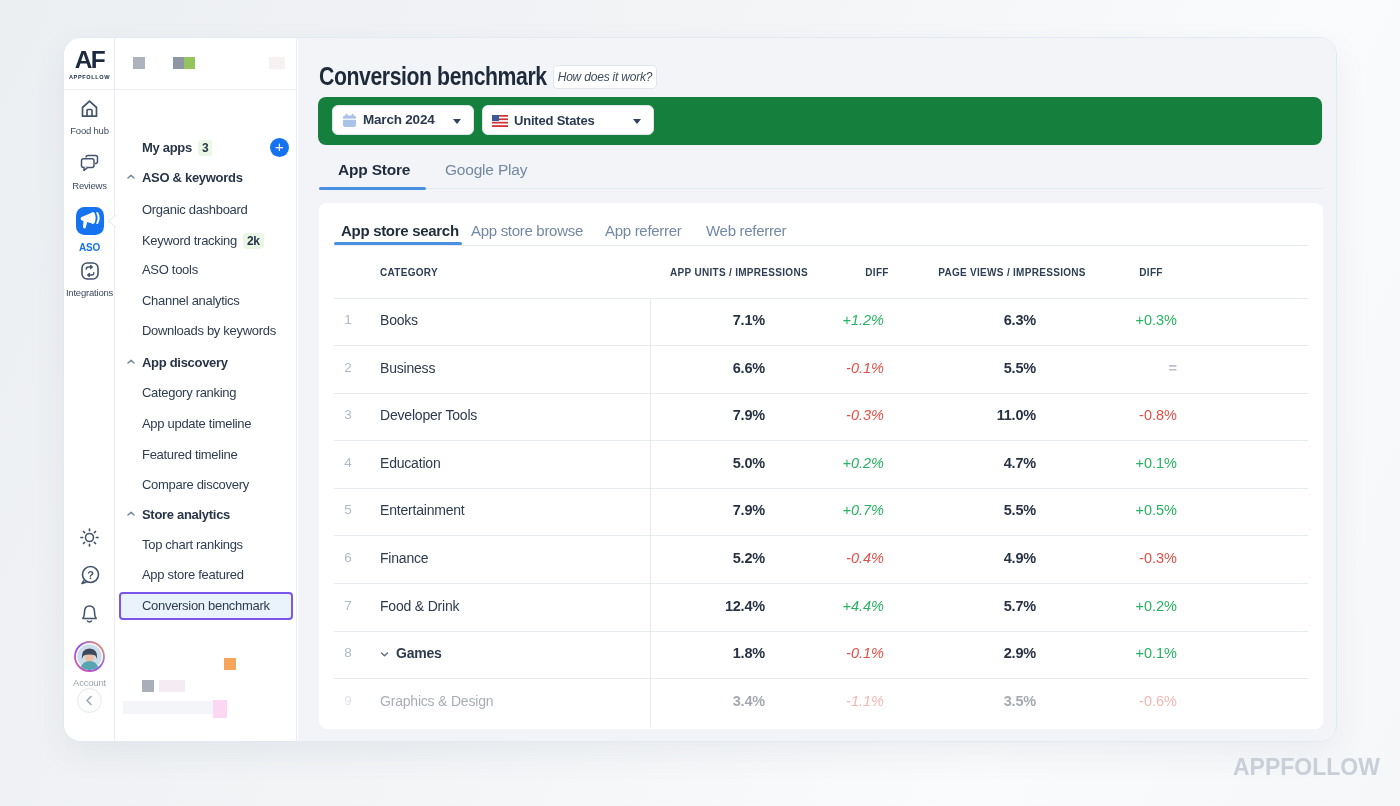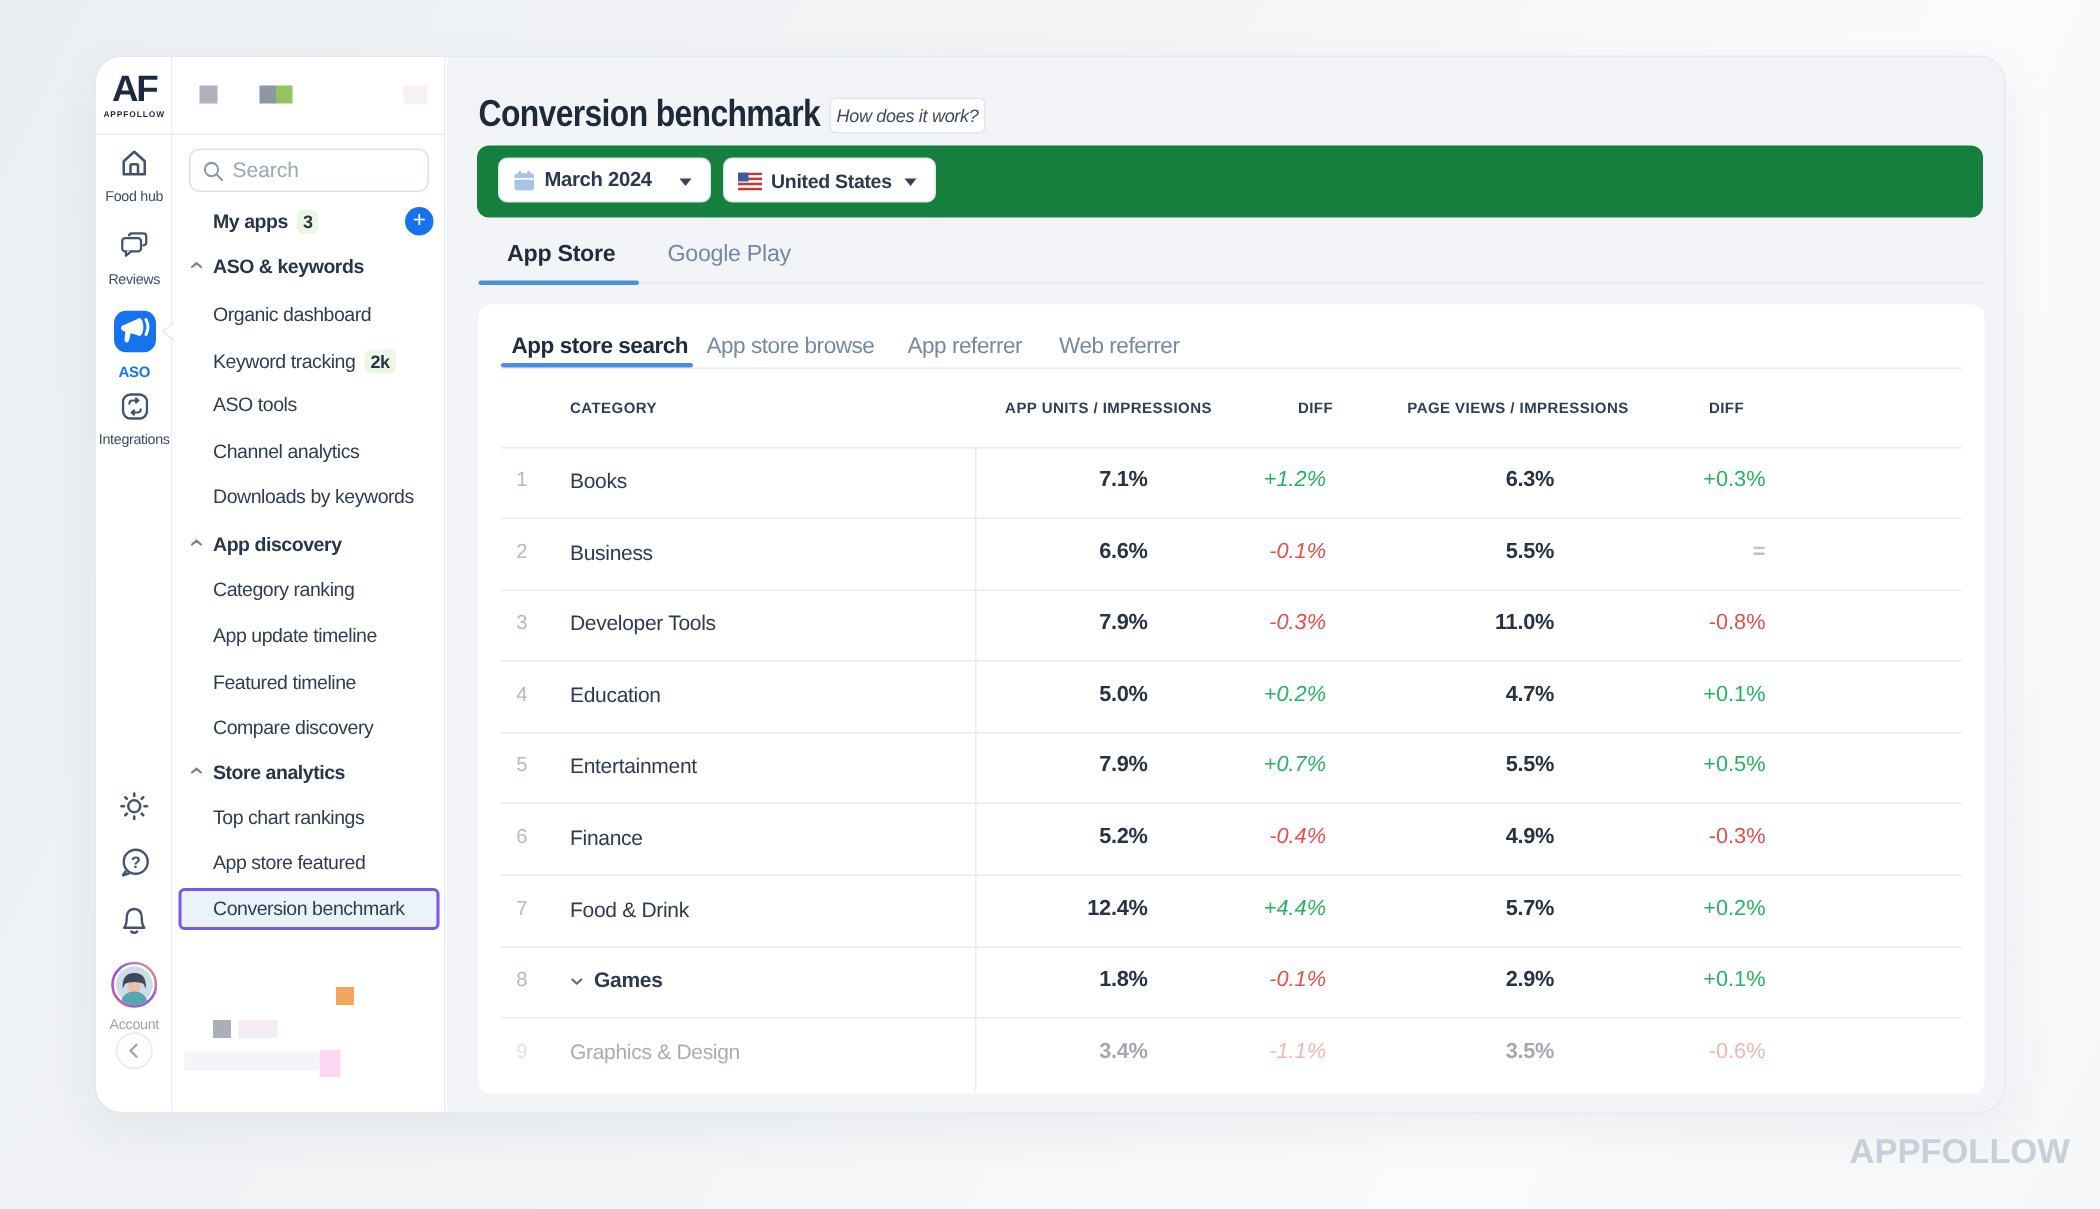--- a/index.html
+++ b/index.html
@@ -158,24 +158,20 @@
     </svg>
     <div class="lbl gray" style="margin-top:1px;">Account</div>
   </div>
   <div class="ritem" style="top:650px;">
     <svg width="25" height="25" viewBox="0 0 25 25">
         <circle cx="12.5" cy="12.5" r="11.8" fill="#fdfdfe" stroke="#e8ecf1" stroke-width="1.2"></circle>
         <path d="M14 8.5 L10 12.5 L14 16.5" fill="none" stroke="#9aa5b4" stroke-width="1.6" stroke-linecap="round" stroke-linejoin="round"></path>
       </svg>
   </div>
   <div class="menu">
-    <div class="search">Search<svg width="14" height="14" viewBox="0 0 14 14">
-          <circle cx="6" cy="6" r="4.4" fill="none" stroke="#8c99ab" stroke-width="1.4"></circle>
-          <line x1="9.4" y1="9.4" x2="13" y2="13" stroke="#8c99ab" stroke-width="1.4" stroke-linecap="round"></line>
-        </svg></div>
     <div class="mi" style="top:102px; font-weight:700; color:#273548;">My apps<span class="badge">3</span></div>
     <div class="plusbtn">+</div>
     <svg class="seccar" style="top:134px;" width="10" height="8" viewBox="0 0 10 8">
         <path d="M2 5 L5 2.4 L8 5" fill="none" stroke="#7186a0" stroke-width="1.5" stroke-linecap="round" stroke-linejoin="round"></path>
       </svg>
     <div class="mi sec" style="top:132px;">ASO &amp; keywords</div>
     <div class="mi" style="top:164px;">Organic dashboard</div>
     <div class="mi" style="top:195px;">Keyword tracking<span class="badge">2k</span></div>
     <div class="mi" style="top:224px;">ASO tools</div>
     <div class="mi" style="top:255px;">Channel analytics</div>
@@ -217,21 +213,21 @@
       <div class="dd" style="left:14px; width:142px;">
         <svg style="position:absolute;left:9px;top:7px;" width="15" height="15" viewBox="0 0 15 15">
             <rect x="1" y="2.5" width="13" height="11.5" rx="2" fill="#a9c3e8"></rect>
             <rect x="3.5" y="0.8" width="2" height="3.4" rx="1" fill="#a9c3e8"></rect>
             <rect x="9.5" y="0.8" width="2" height="3.4" rx="1" fill="#a9c3e8"></rect>
             <rect x="1" y="5.6" width="13" height="1.3" fill="#ffffff" opacity="0.9"></rect>
           </svg>
         <div class="txt">March 2024</div>
         <div class="caret" style="right:12px;"></div>
       </div>
-      <div class="dd" style="left:164px; width:142px;">
+      <div class="dd" style="left:164px; width:172px;">
         <svg style="position:absolute;left:9px;top:9px;" width="16" height="12" viewBox="0 0 16 12">
             <rect width="16" height="12" fill="#fff"></rect>
             <rect y="0" width="16" height="1.7" fill="#c33"></rect>
             <rect y="3.4" width="16" height="1.7" fill="#c33"></rect>
             <rect y="6.8" width="16" height="1.7" fill="#c33"></rect>
             <rect y="10.2" width="16" height="1.8" fill="#c33"></rect>
             <rect width="7" height="6" fill="#3c5a9a"></rect>
           </svg>
         <div class="txt" style="left:31px; font-size:13px; top:7px;">United States</div>
         <div class="caret" style="right:12px;"></div>

